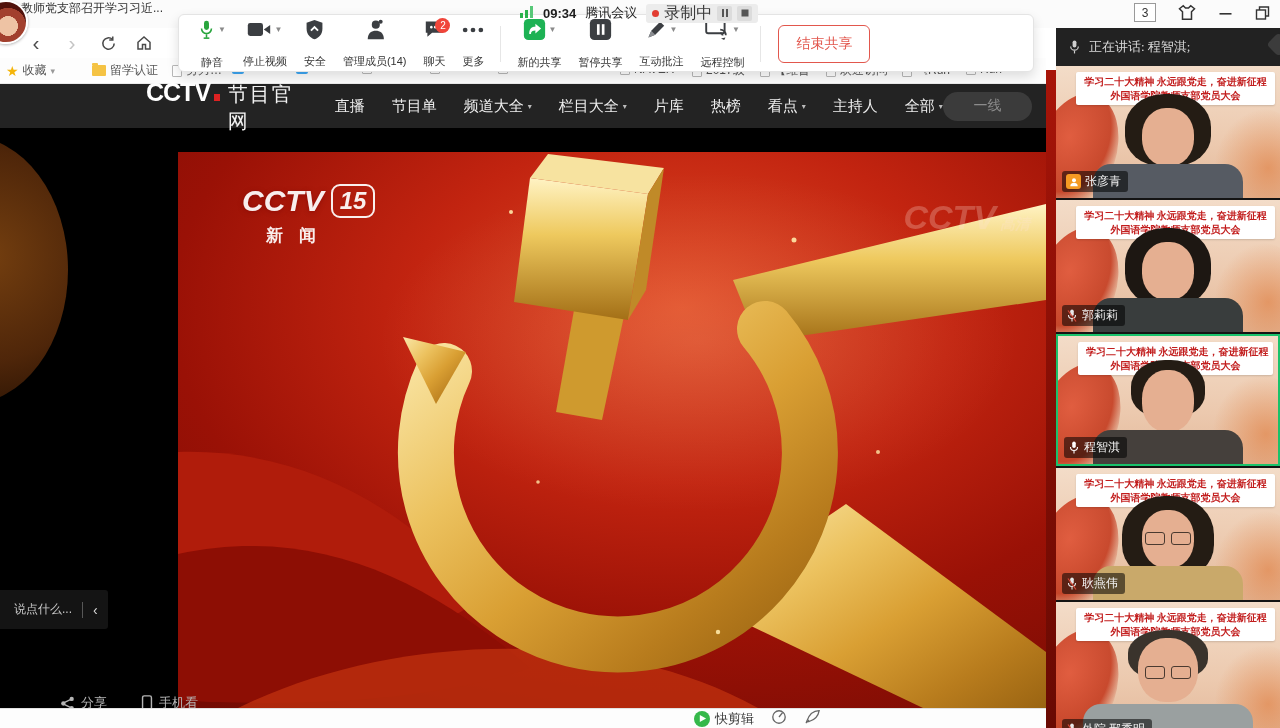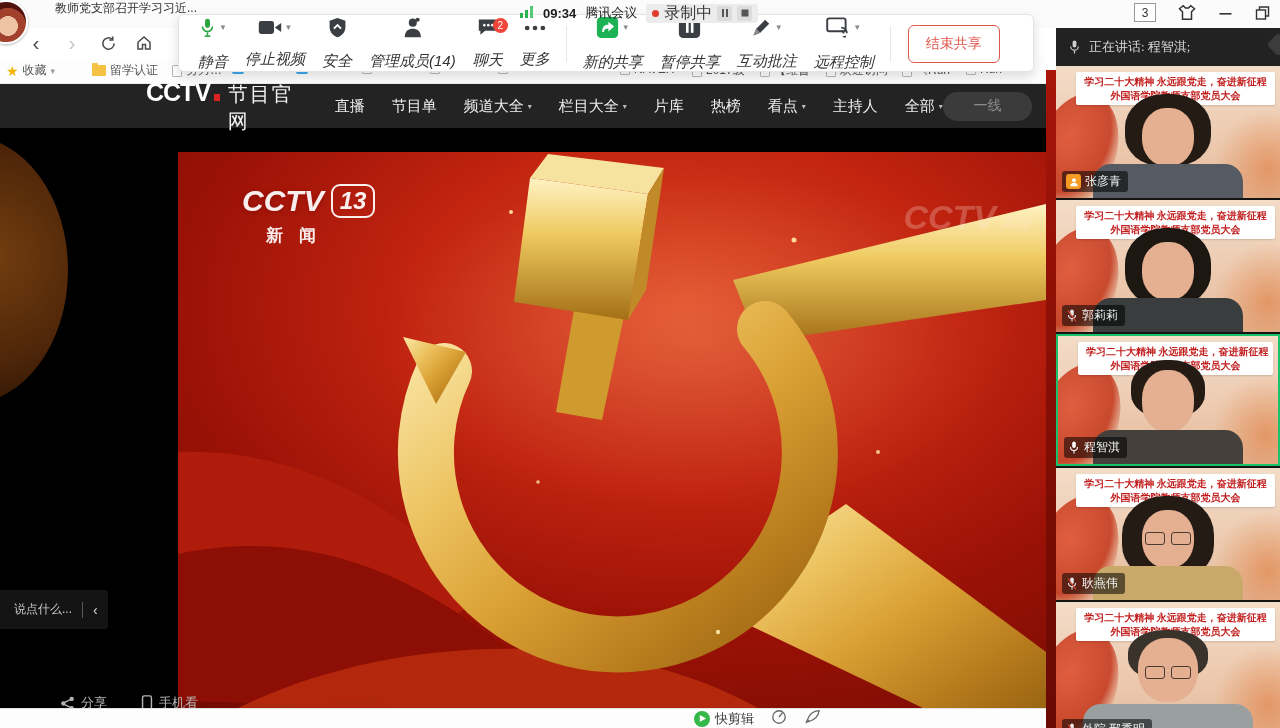--- a/index.html
+++ b/index.html
@@ -6,21 +6,21 @@
   html,body { width:1280px; height:728px; overflow:hidden; }
   body { font-family:"Liberation Sans","DejaVu Sans",sans-serif; background:#fff; position:relative; }
   .abs { position:absolute; }
 
   
   #tabstrip { left:0; top:0; width:1280px; height:28px; background:#fbfbfb; }
   #tab { left:82px; top:5px; display:flex; align-items:center; gap:6px; }
   #tab-favicon { width:15px; height:15px; border-radius:50%;
     background:conic-gradient(#3c8ce0 0 25%,#49b84e 25% 50%,#f2c23c 50% 75%,#e05a3a 75% 100%);
     box-shadow:inset 0 0 0 3px #fff, inset 0 0 0 4px #9ec; }
-  #tab-title { font-size:12px; color:#333; max-width:230px; white-space:nowrap; overflow:hidden;margin-left:34px; }
+  #tab-title { font-size:12px; color:#333; max-width:230px; white-space:nowrap; overflow:hidden; }
   #user-photo { left:-16px; top:0; width:44px; height:44px; border-radius:50%; z-index:60;
     background:radial-gradient(circle at 55% 60%, #eec3a4 0 30%, #a2402e 31% 55%, #51120c 56%);
     border:2px solid #fff; box-shadow:0 1px 3px rgba(0,0,0,.3); }
   #win-controls { right:10px; top:3px; display:flex; align-items:center; gap:22px; z-index:10; }
   #tab-count-box { width:22px; height:19px; border:1px solid #9a9a9a; background:#fff;
     font-size:12px; color:#333; display:flex; align-items:center; justify-content:center; }
   .winbtn svg { display:block; }
   #navrow { left:0; top:28px; width:1046px; height:30px; background:#fff; }
   .navbtn { position:absolute; top:1px; width:28px; height:28px; display:flex; align-items:center; justify-content:center;
     font-size:21px; color:#4a4a4a; }
@@ -42,21 +42,21 @@
   #rec-dot { width:7px; height:7px; border-radius:50%; background:#e23c31; }
   #rec-chip .r { font-size:16px; color:#3a3a3a; }
   .rec-btn { width:15px; height:15px; background:#dcdcdc; border-radius:2px; display:flex; align-items:center; justify-content:center; }
 
   
   #mtoolbar { left:178px; top:14px; width:856px; height:58px; background:#fff; border:1px solid #e4e4e4;
     border-radius:6px; box-shadow:0 5px 12px rgba(0,0,0,.13); z-index:40;
     display:flex; align-items:center; padding:4px 12px 2px; gap:3px; }
   .titem { display:flex; flex-direction:column; align-items:center; justify-content:center; height:50px; padding:0 7px; position:relative; }
   .titem .irow { height:26px; display:flex; align-items:center; gap:3px; }
-  .titem .lbl { font-size:15px; color:#333; margin-top:14px; white-space:nowrap;font-style:italic; }
+  .titem .lbl { font-size:11px; color:#333; margin-top:14px; white-space:nowrap; }
   .caret { font-size:8px; color:#8a8a8a; }
   .tool-div { width:1px; height:36px; background:#e6e6e6; margin:0 6px; }
   .badge { position:absolute; top:-1px; right:2px; min-width:15px; height:15px; border-radius:8px; background:#f0453a;
     color:#fff; font-size:10px; display:flex; align-items:center; justify-content:center; padding:0 3px; }
   #end-share { border:1px solid #e2574d; color:#e2574d; background:#fff; border-radius:6px;
     font-size:14px; padding:9px 17px; margin-left:8px; white-space:nowrap; }
 
   
   #siteheader { left:0; top:84px; width:1046px; height:44px; background:#232323; display:flex; align-items:center; z-index:3; }
   #cctv-logo { margin-left:146px; display:flex; align-items:baseline; gap:8px; }
@@ -467,21 +467,21 @@
       <polygon points="470,42 486,16 468,138 450,168" fill="#c08a28"></polygon>
       <circle cx="333" cy="60" r="2" fill="#ffe9a8" opacity="0.9"></circle>
       <circle cx="616" cy="88" r="2.5" fill="#ffe9a8" opacity="0.9"></circle>
       <circle cx="700" cy="300" r="2" fill="#ffe9a8" opacity="0.8"></circle>
       <circle cx="360" cy="330" r="1.8" fill="#ffe9a8" opacity="0.8"></circle>
       <circle cx="540" cy="480" r="2.2" fill="#ffe9a8" opacity="0.9"></circle>
     </svg>
     <div id="ch-logo" class="abs">
       <div class="row">
         <span class="cc">CCTV</span>
-        <span id="ch-num">13</span>
+        <span id="ch-num">15</span>
       </div>
       <div id="ch-cap">新闻</div>
     </div>
     <div id="watermark" class="abs">
       <span class="w1">CCTV</span>
       <span class="w2">高清</span>
     </div>
   </div>
   <div id="danmaku">
     <span class="ph">说点什么...</span>

